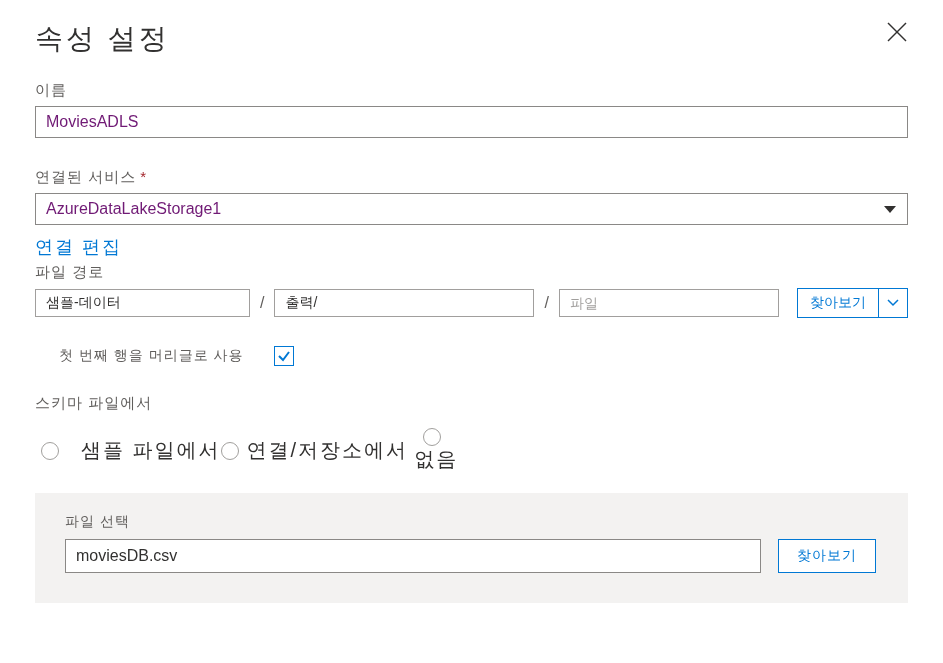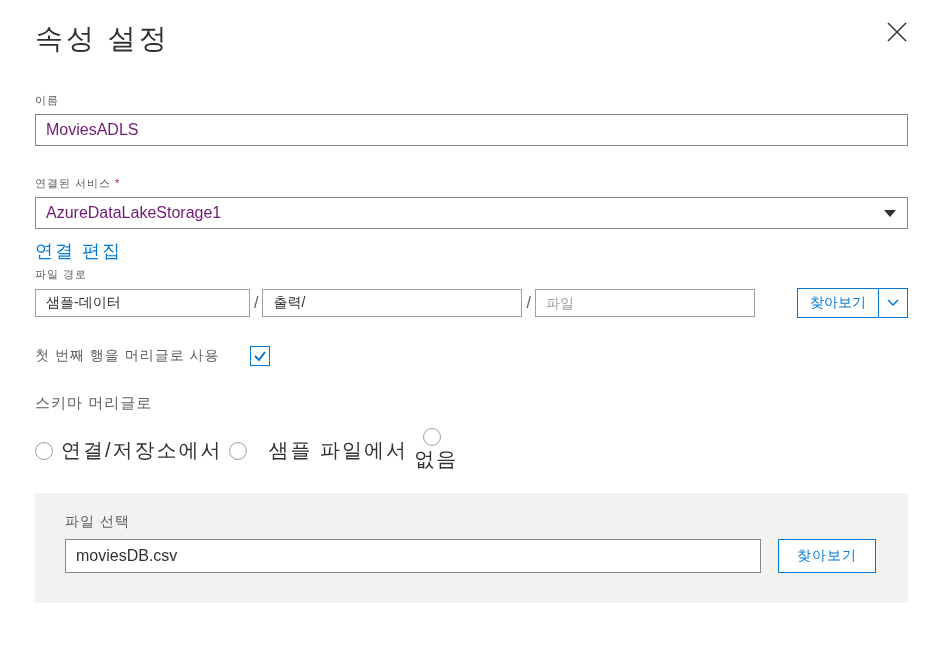--- a/index.html
+++ b/index.html
@@ -11,39 +11,39 @@
       font-family: "Segoe UI", "Malgun Gothic", sans-serif;
       background: #fff;
       padding: 20px 35px;
       width: 943px;
       color: #323130;
     }
     .header {
       display: flex;
       justify-content: space-between;
       align-items: flex-start;
-      margin-bottom: 35px;
+      margin-bottom: 23px;
     }
     .dialog-title {
       font-size: 28px;
       font-weight: 400;
       color: #323130;
       letter-spacing: 3px;
     }
     .close-btn {
       font-size: 28px;
       cursor: pointer;
       color: #323130;
       background: none;
       border: none;
       line-height: 1;
       padding: 0;
     }
     .field-label {
-      font-size: 11px;
+      font-size: 15px;
       color: #605e5c;
       margin-bottom: 6px;
       letter-spacing: 1px;
     }
     .text-input {
       width: 100%;
       border: 1px solid #8a8886;
       padding: 6px 10px;
       font-size: 16px;
       color: #701a75;
@@ -76,21 +76,21 @@
       color: #0078d4;
       font-size: 18px;
       letter-spacing: 2px;
       cursor: pointer;
       display: inline-block;
       margin-bottom: 4px;
     }
     .path-row {
       display: flex;
       align-items: center;
-      gap: 4px;
+      gap: 10px;
       margin-bottom: 28px;
     }
     .path-input {
       border: 1px solid #a19f9d;
       padding: 5px 10px;
       font-size: 14px;
       background: #fff;
       color: #323130;
       font-family: inherit;
     }
@@ -127,20 +127,21 @@
       border-left: none;
       padding: 5px 8px;
       display: flex;
       align-items: center;
     }
     .checkbox-row {
       display: flex;
       align-items: center;
       gap: 30px;
       margin-bottom: 28px;
+      margin-left: 24px;
     }
     .checkbox-label {
       font-size: 14px;
       color: #605e5c;
       letter-spacing: 1px;
     }
     .checkbox {
       width: 20px;
       height: 20px;
       border: 1px solid #0078d4;
@@ -272,29 +273,29 @@
 
 <div class="checkbox-row">
   <span class="checkbox-label">첫 번째 행을 머리글로 사용</span>
   <div class="checkbox">
     <svg class="checkmark" width="14" height="14" viewBox="0 0 14 14">
         <polyline points="2,7 6,11 12,3" fill="none" stroke="#0078d4" stroke-width="2"></polyline>
       </svg>
   </div>
 </div>
 
-<div class="schema-label">스키마 머리글로</div>
+<div class="schema-label">스키마 파일에서</div>
 <div class="radio-row">
+  <div class="radio-option" style="margin-left:6px;">
+    <span class="radio-circle"></span>
+    <span class="radio-label" style="margin-left:14px;">샘플 파일에서</span>
+  </div>
   <div class="radio-option">
     <span class="radio-circle"></span>
     <span class="radio-label">연결/저장소에서</span>
-  </div>
-  <div class="radio-option" style="margin-left:6px;">
-    <span class="radio-circle"></span>
-    <span class="radio-label" style="margin-left:14px;">샘플 파일에서</span>
   </div>
   <div class="radio-option" style="margin-left:6px;flex-direction:column;">
     <span class="radio-circle"></span>
     <span class="radio-label">없음</span>
   </div>
 </div>
 
 <div class="file-select-panel">
   <div class="file-select-label">파일 선택</div>
   <div class="file-select-row">

